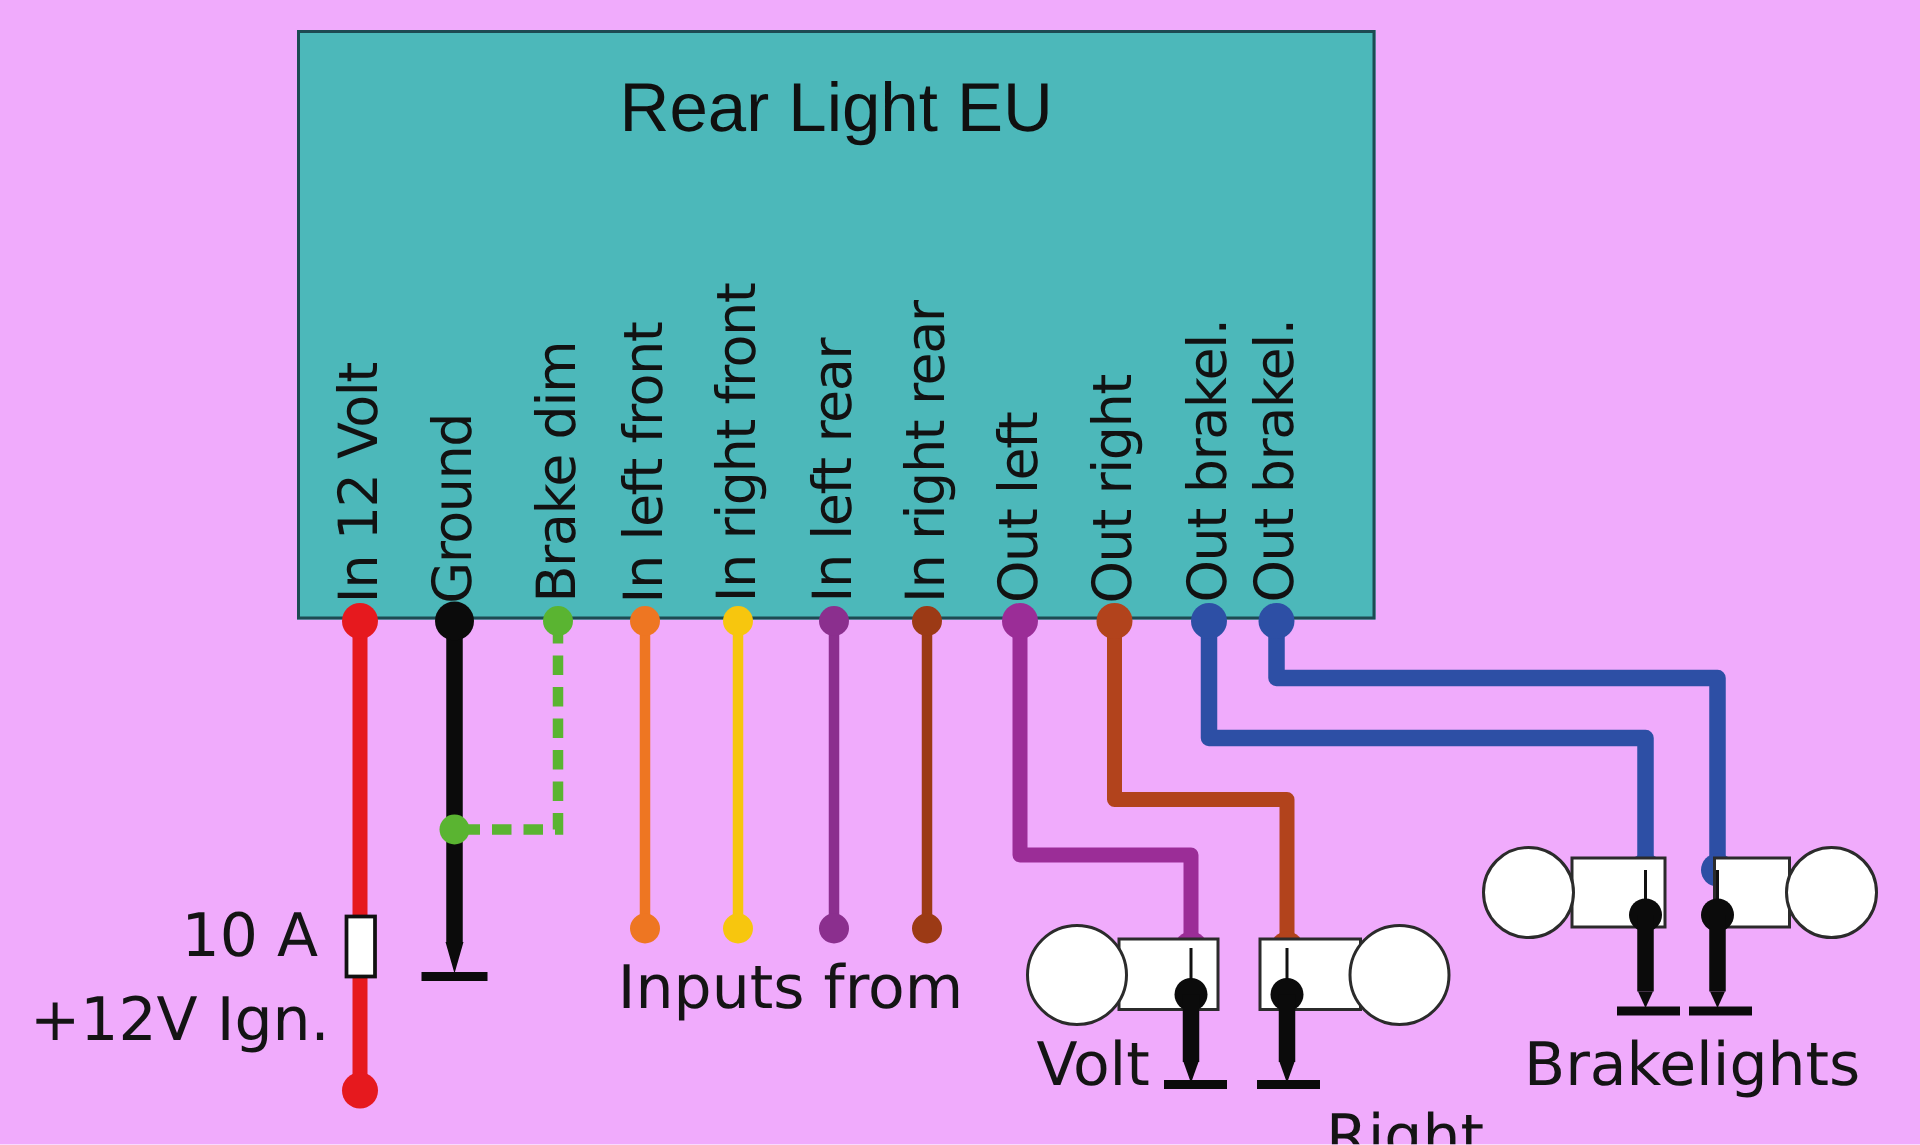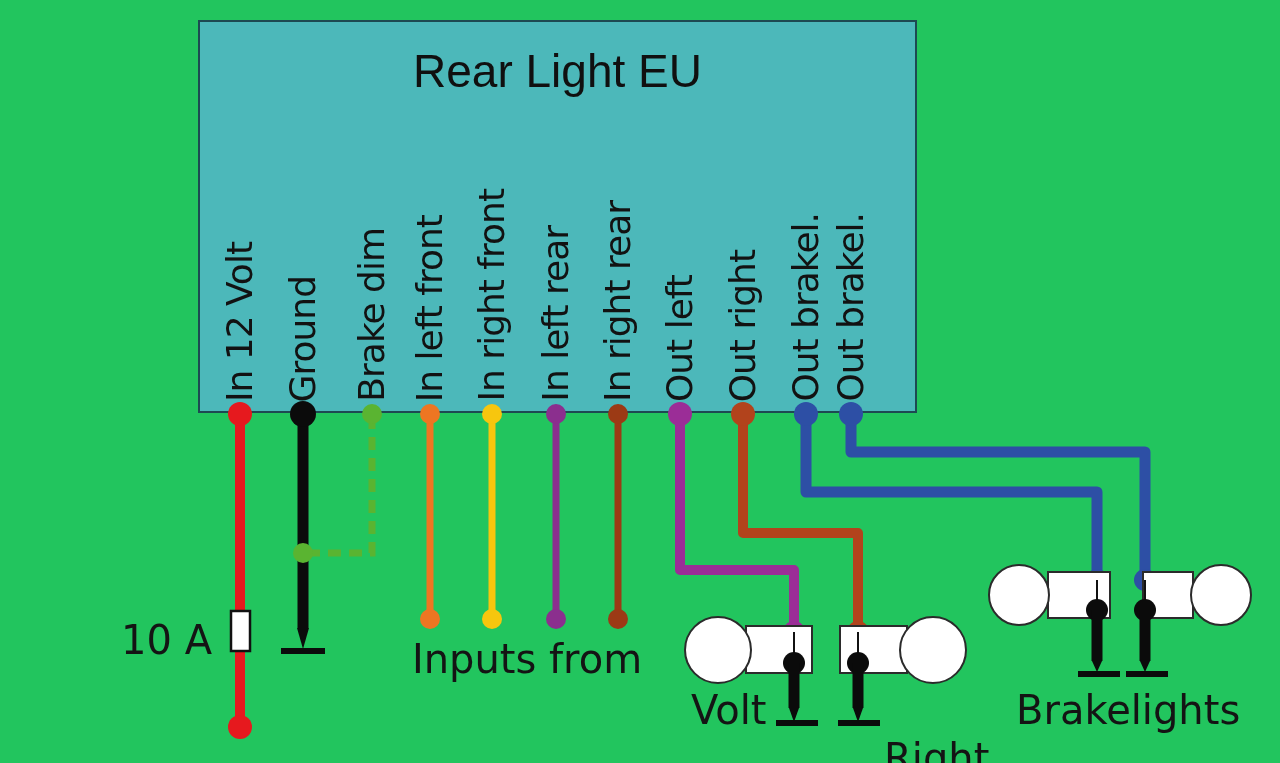--- a/index.html
+++ b/index.html
@@ -1,18 +1,18 @@
 <!DOCTYPE html>
 <html><head>
 <meta charset="utf-8">
 <style>
   html,body { margin:0; padding:0; background:#ffffff; }
   .stage {
     position:relative; width:1280px; height:763px;
-    background:#22c55e; overflow:hidden;
+    background:#f0abfc; overflow:hidden;
     font-family:"DejaVu Sans", sans-serif;
   }
   .module {
     position:absolute; left:198px; top:20px; width:719px; height:393px;
     background:var(--box-fill,#4cb8ba);
     border:2px solid var(--box-border,#1d4a52);
     box-sizing:border-box; z-index:1;
   }
   .module-title {
     margin-top:26px; text-align:center;
@@ -141,18 +141,19 @@
         <circle cx="492" cy="414" r="10" fill="var(--wire-4)"></circle>
         <circle cx="556" cy="414" r="10" fill="var(--wire-5)"></circle>
         <circle cx="618" cy="414" r="10" fill="var(--wire-6)"></circle>
         <circle cx="680" cy="414" r="12" fill="var(--wire-7)"></circle>
         <circle cx="743" cy="414" r="12" fill="var(--wire-8)"></circle>
         <circle cx="806" cy="414" r="12" fill="var(--wire-9)"></circle>
         <circle cx="851" cy="414" r="12" fill="var(--wire-10)"></circle>
       </g>
   </svg>
 
-  <div class="lbl right" style="left:100px; top:620px; width:112px;">10 A</div>
+  <div class="lbl right" style="left:100px; top:604px; width:112px;">10 A</div>
+  <div class="lbl" style="left:20px; top:660px;">+12V Ign.</div>
   <div class="lbl center" style="left:407px; top:639px; width:240px;">Inputs from</div>
   <div class="lbl" style="left:691px; top:690px;">Volt</div>
   <div class="lbl" style="left:884px; top:690px;margin-top:48px;">Right</div>
   <div class="lbl" style="left:1016px; top:690px;">Brakelights</div>
 </div>
 
 </body></html>

